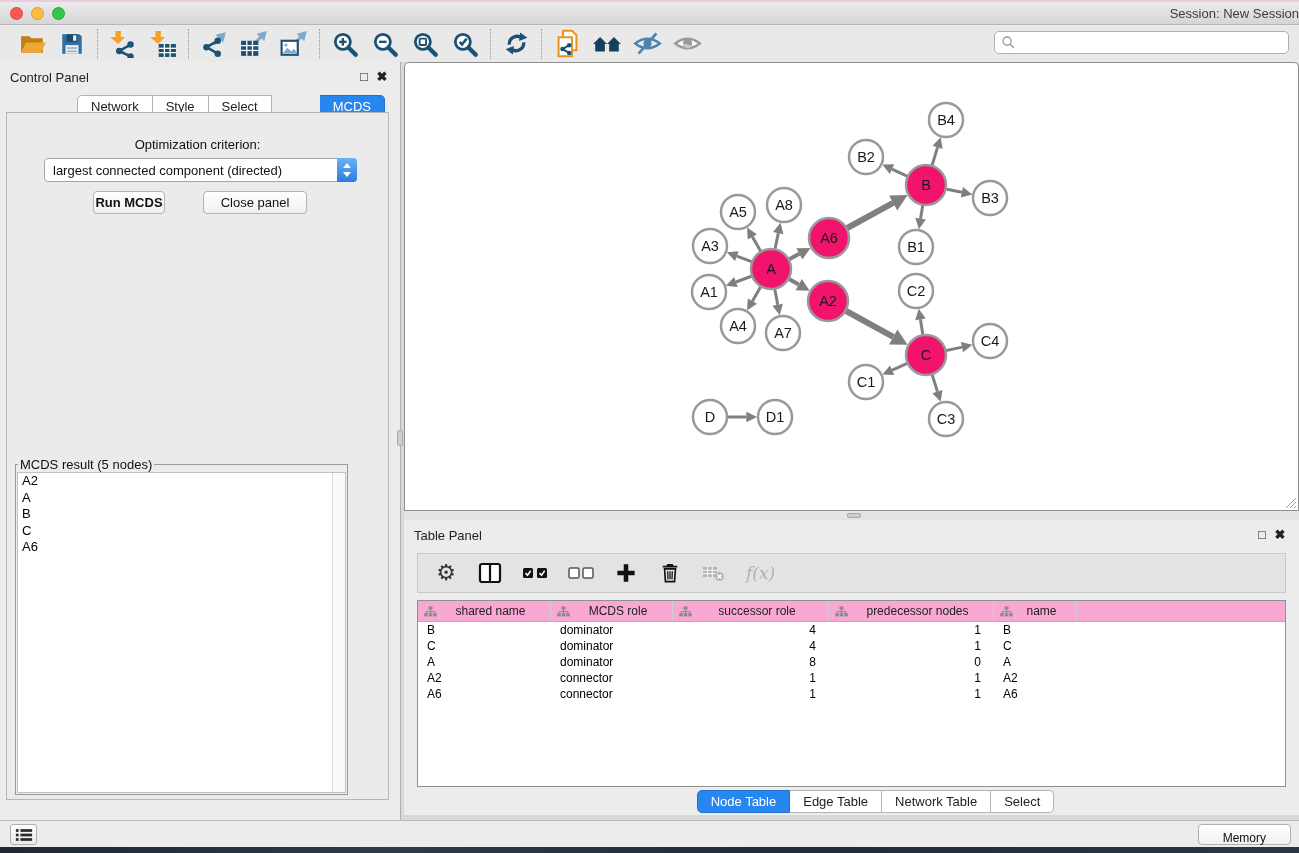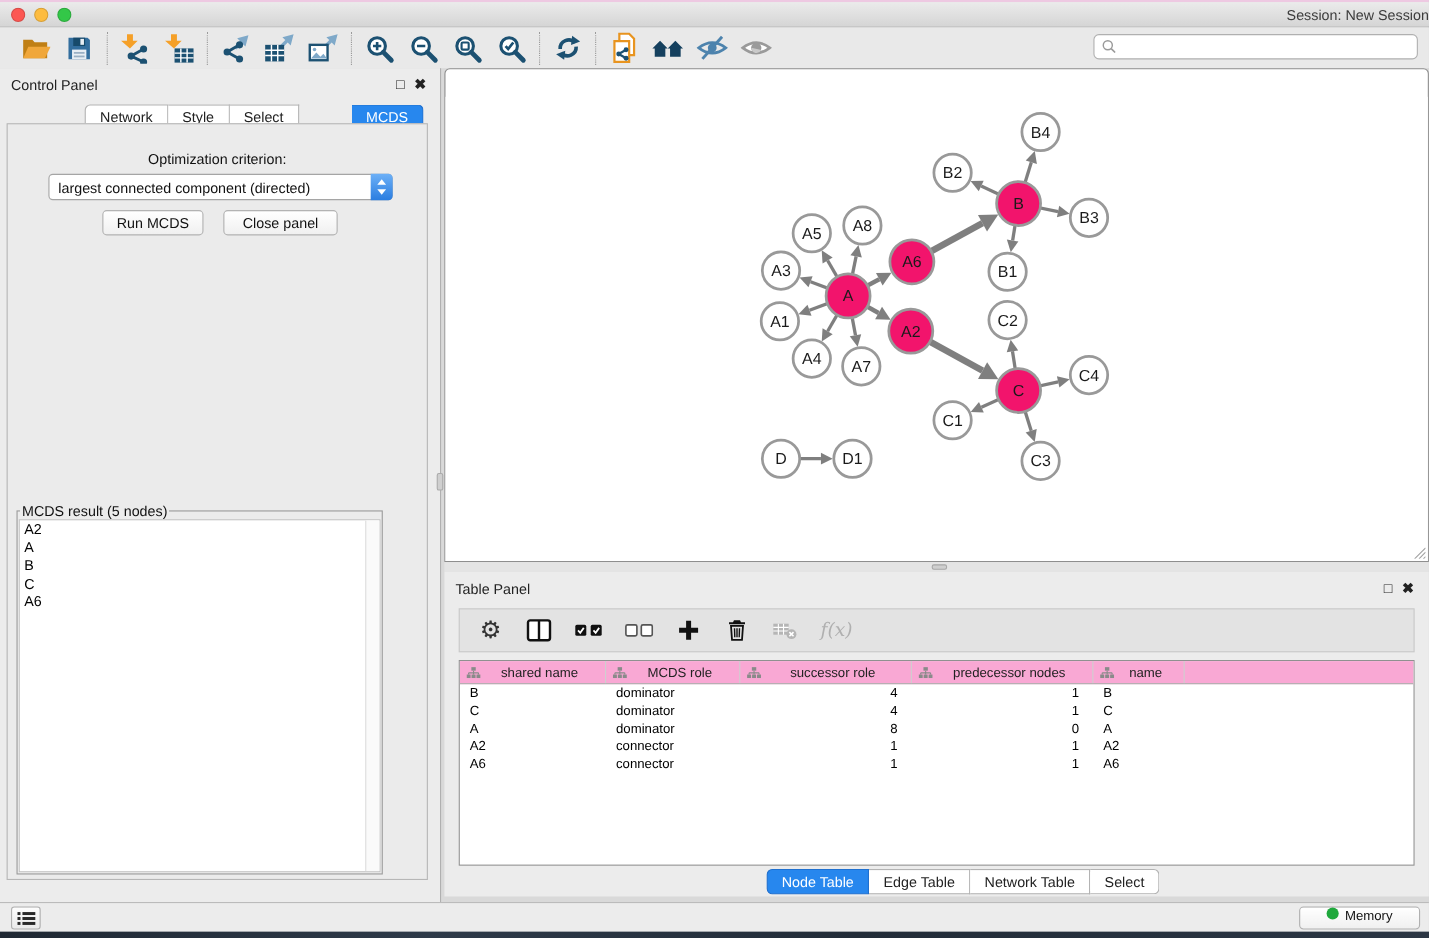--- a/index.html
+++ b/index.html
@@ -44,21 +44,21 @@
   .cp-body { position:absolute; left:6px; top:50px; width:383px; height:688px;
     border:1px solid #b6b6b6; background:#ebebeb; }
   .opt-label { position:absolute; left:0; top:24px; width:100%; text-align:center; font-size:13px; color:#111; }
   .dropdown { position:absolute; left:37px; top:45px; width:313px; height:24px; background:#fff;
     border:1px solid #a5a5a5; border-radius:4px; display:flex; align-items:center; cursor:default; }
   .dd-text { flex:1; font-size:13px; color:#111; padding-left:8px; white-space:nowrap; overflow:hidden; }
   .dd-step { width:20px; height:24px; margin-right:-1px; border-radius:0 4px 4px 0;
     background:linear-gradient(#6cb0f7,#2a7de0); display:flex; align-items:center; justify-content:center; }
   .btn { position:absolute; height:23px; background:linear-gradient(#ffffff,#f0f0f0); border:1px solid #b3b3b3;
     border-radius:4px; font-size:13px; color:#111; text-align:center; line-height:21px; cursor:default; }
-  .run-btn { left:86px; top:78px; width:92px; }
+  .run-btn { left:86px; top:78px; width:72px;font-weight:bold; }
   .closep-btn { left:196px; top:78px; width:104px; }
   fieldset.resultbox { position:absolute; left:8px; top:344px; width:333px; height:338px;
     border:1px solid #9a9a9a; background:#ececec; }
   fieldset.resultbox legend { font-size:13px; color:#111; padding:0 2px; margin-left:2px; }
   .result-list { position:absolute; left:1px; top:0; right:1px; bottom:1px; background:#fff;
     border:1px solid #c2c2c2; overflow:hidden; }
   .result-scroll { position:absolute; right:0; top:0; bottom:0; width:13px; background:#fafafa;
     border-left:1px solid #ddd; }
   .result-item { font-size:13px; color:#000; line-height:16.5px; padding-left:4px; }
 
@@ -102,21 +102,21 @@
   .tp-tabs .tab { height:23px; line-height:22px; }
 
   
   .statusbar { position:absolute; left:0; top:820px; width:1299px; height:27px; background:#ececec;
     border-top:1px solid #bbb; }
   .list-btn { position:absolute; left:10px; top:3px; width:27px; height:21px;
     background:linear-gradient(#fdfdfd,#eaeaea); border:1px solid #b0b0b0; border-radius:3px;
     display:flex; align-items:center; justify-content:center; }
   .mem-btn { position:absolute; right:8px; top:3px; height:21px; padding:0 24px;
     background:linear-gradient(#ffffff,#f0f0f0); border:1px solid #b0b0b0; border-radius:4px;
-    display:flex; align-items:flex-start; gap:6px; font-size:12px; color:#111; }
+    display:flex; align-items:flex-start; gap:6px; font-size:12px; color:#111;flex-direction:column; }
   .mem-dot { width:11px; height:11px; border-radius:50%; background:#1fa83c; }
   .desktop-strip { position:absolute; left:0; top:847px; width:1299px; height:6px;
     background:linear-gradient(90deg,#1f2833,#2e3a49 30%,#222c38 60%,#2b3644); }
 </style>
 </head>
 <body>
 
 <div class="app">
   <div class="topline"></div>
 

